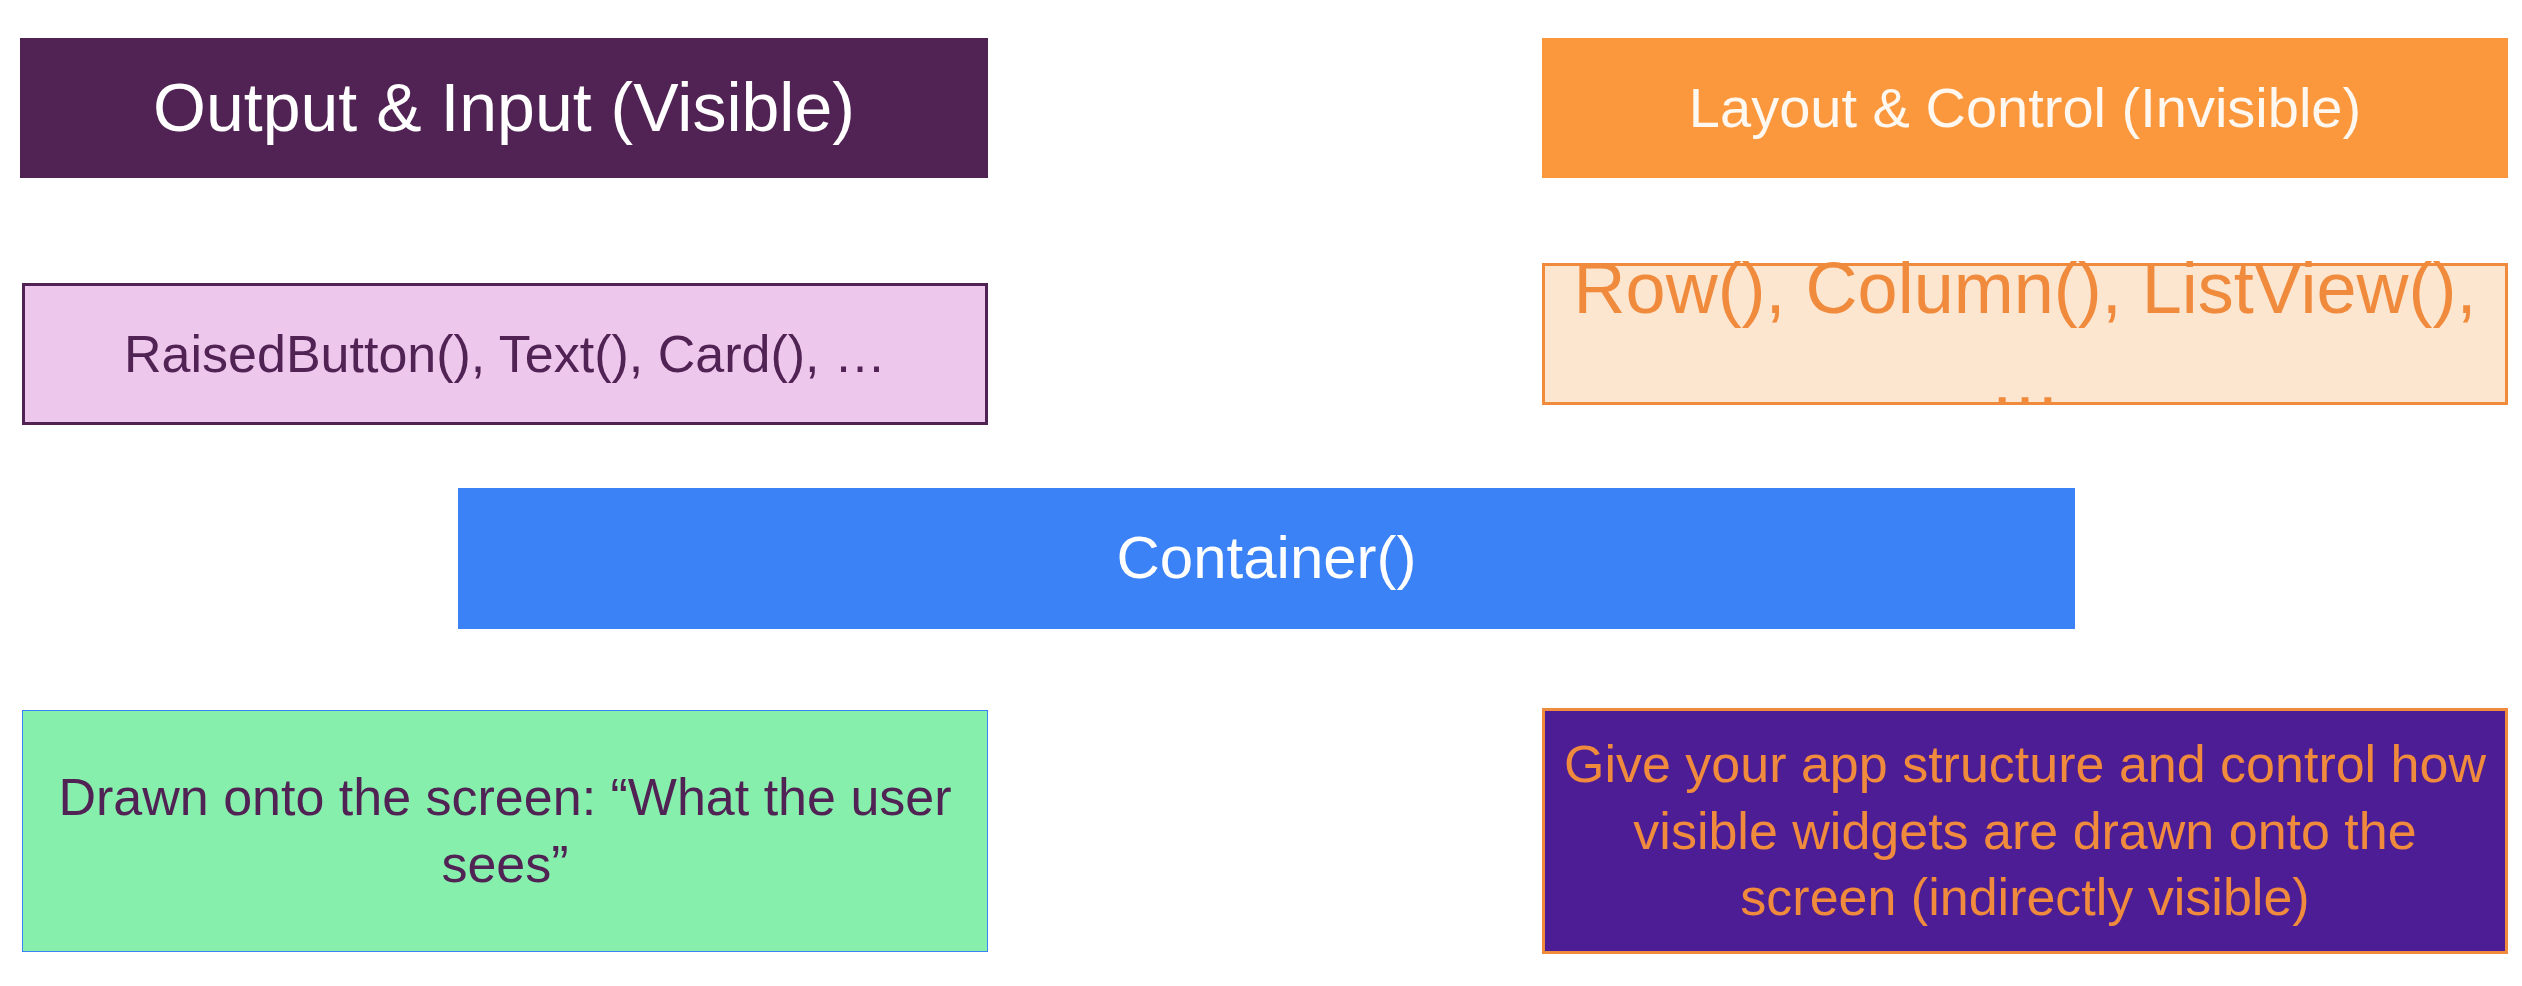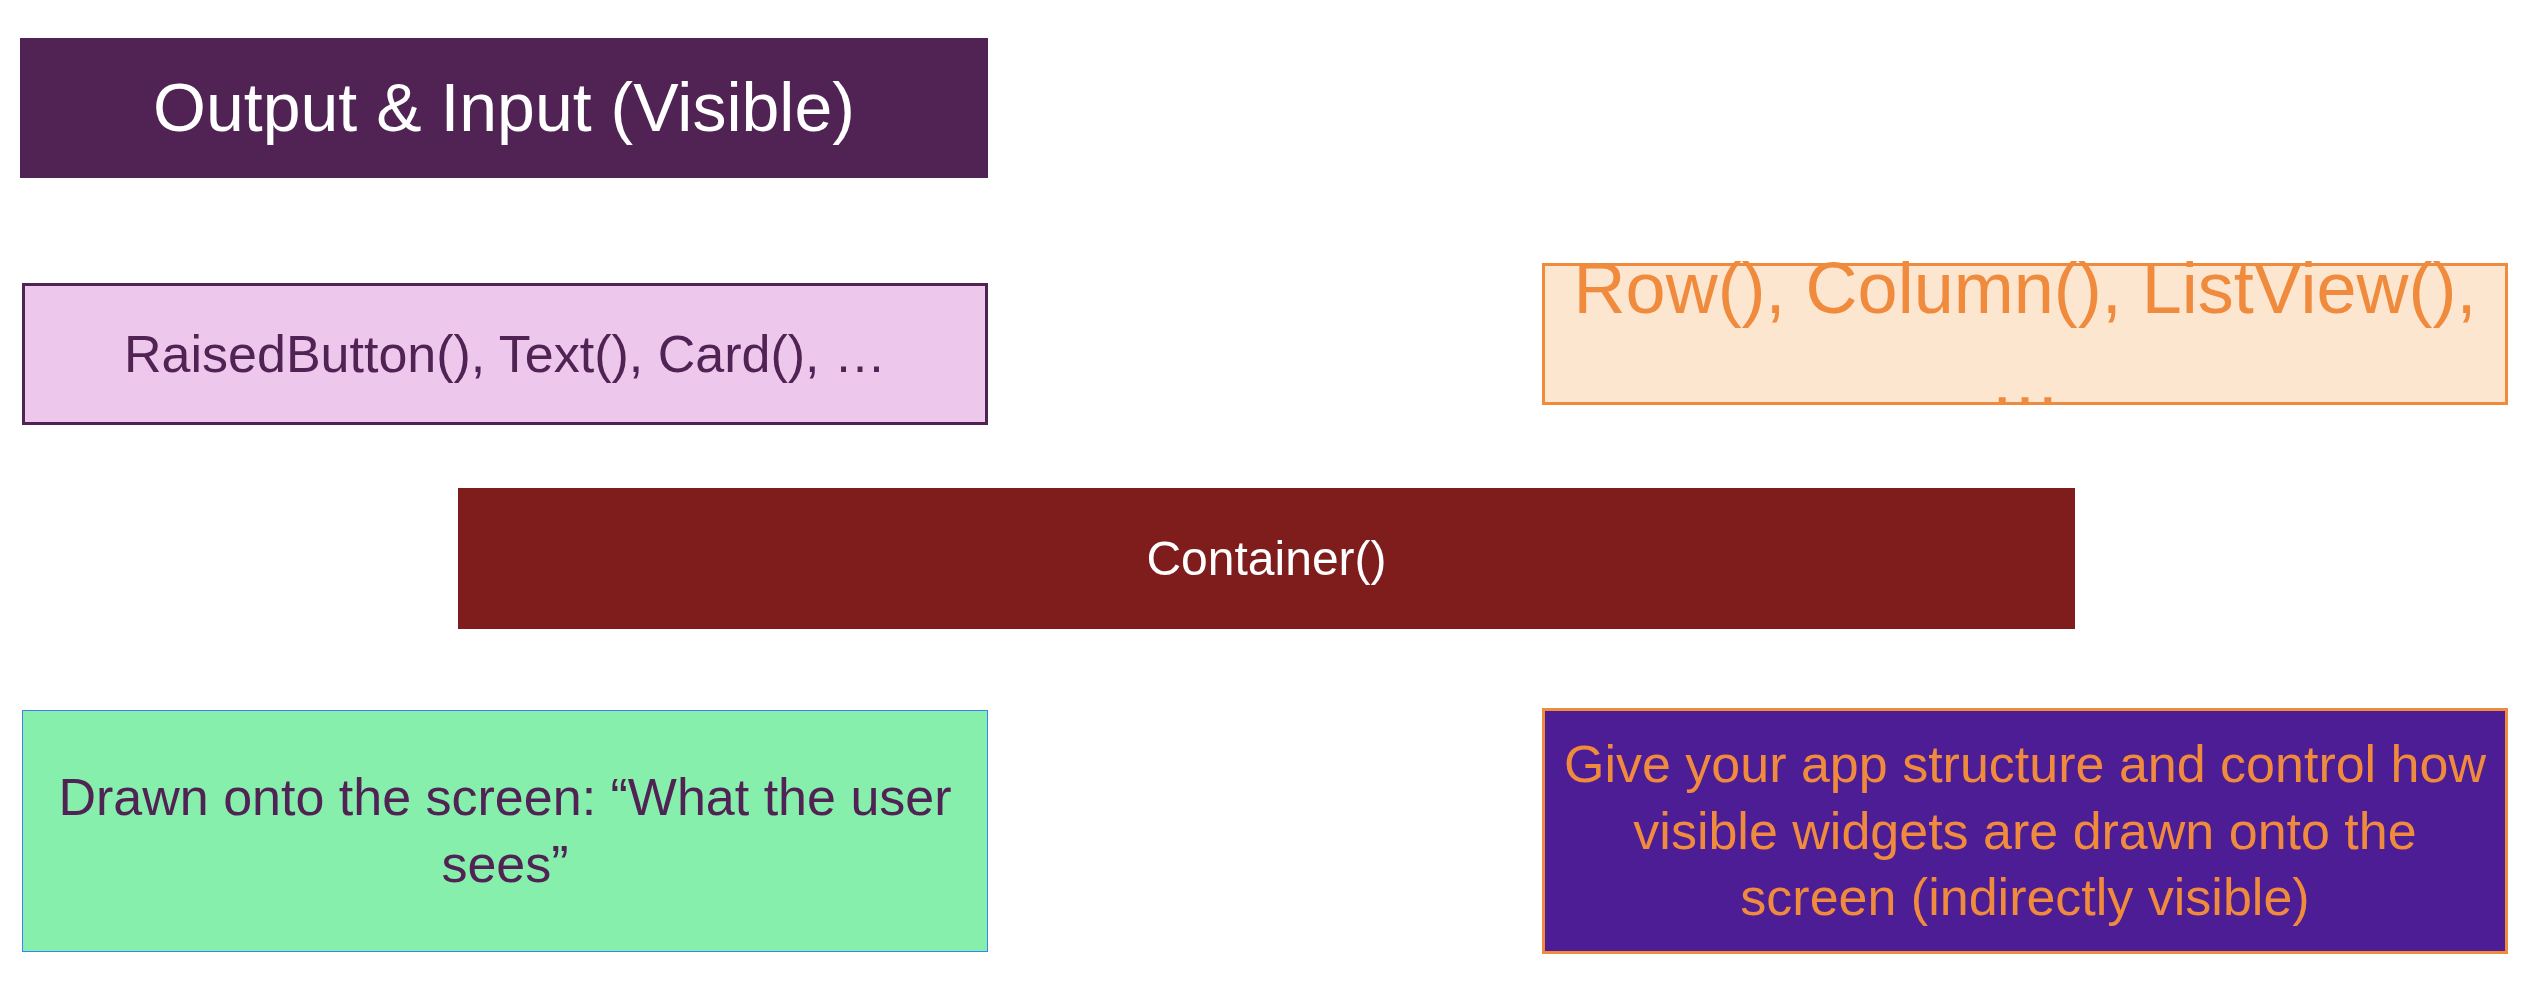--- a/index.html
+++ b/index.html
@@ -78,23 +78,23 @@
     font-size: 72px;
     justify-content: flex-end;
   }
 
   
   .container-bar {
     left: 458px;
     top: 488px;
     width: 1617px;
     height: 141px;
-    background: #7f1d1d;
+    background: #3b82f6;
     color: #ffffff;
-    font-size: 48px;
+    font-size: 60px;
   }
 
   
   .desc-visible {
     left: 22px;
     top: 710px;
     width: 966px;
     height: 242px;
     background: #86efac;
     border: 1px solid #3b82f6;
@@ -114,20 +114,23 @@
 </style>
 </head>
 <body>
 
 <div id="canvas">
 
   <div class="box hdr-visible">
     <span class="label">Output &amp; Input (Visible)</span>
   </div>
 
+  <div class="box hdr-invisible">
+    <span class="label">Layout &amp; Control (Invisible)</span>
+  </div>
 
   <div class="box ex-visible">
     <span class="label">RaisedButton(), Text(), Card(), …</span>
   </div>
 
   <div class="box ex-invisible">
     <span class="label">Row(), Column(), ListView(), …</span>
   </div>
 
   <div class="box container-bar">

